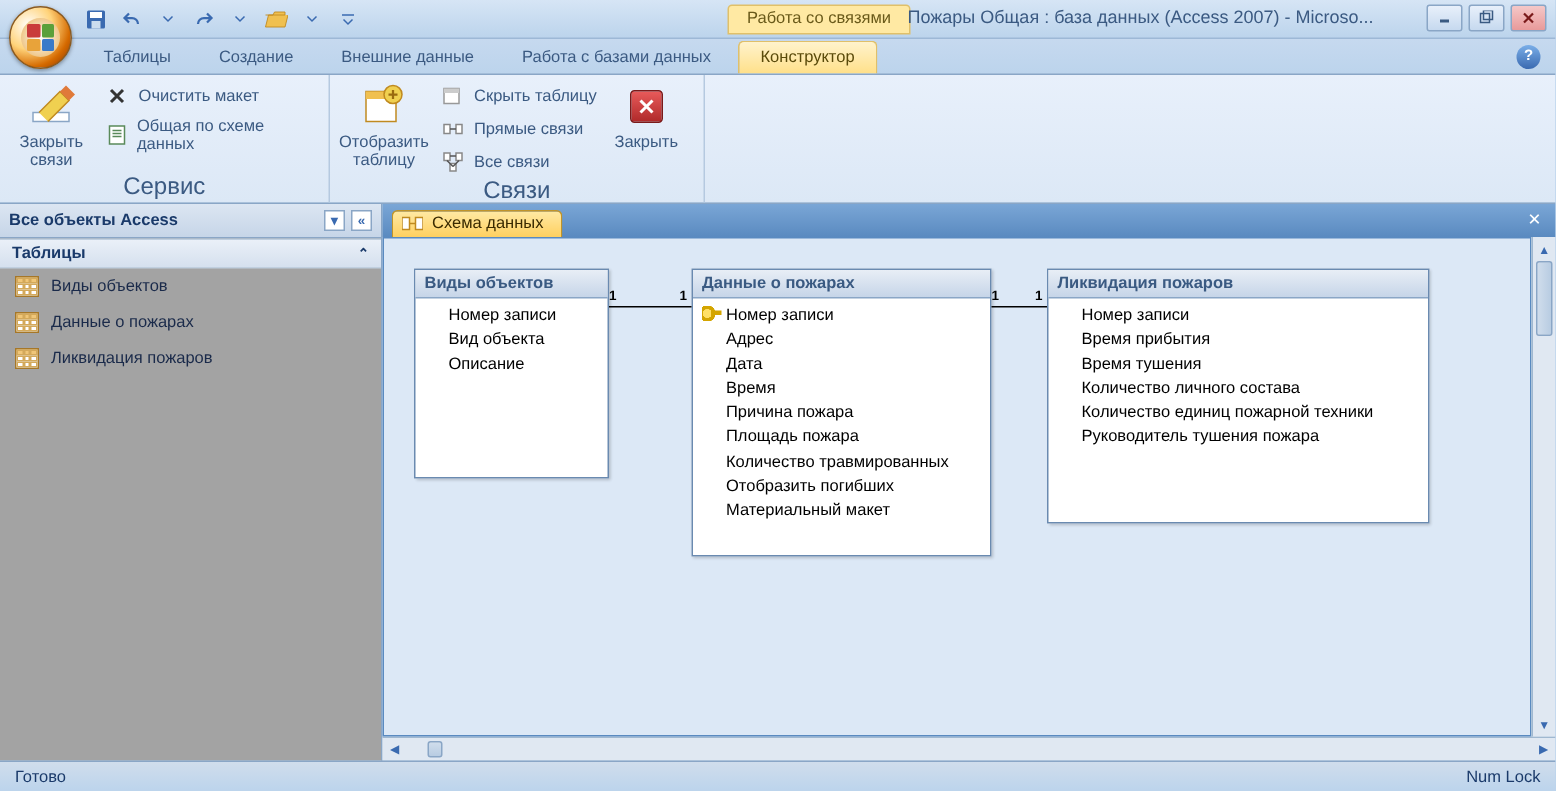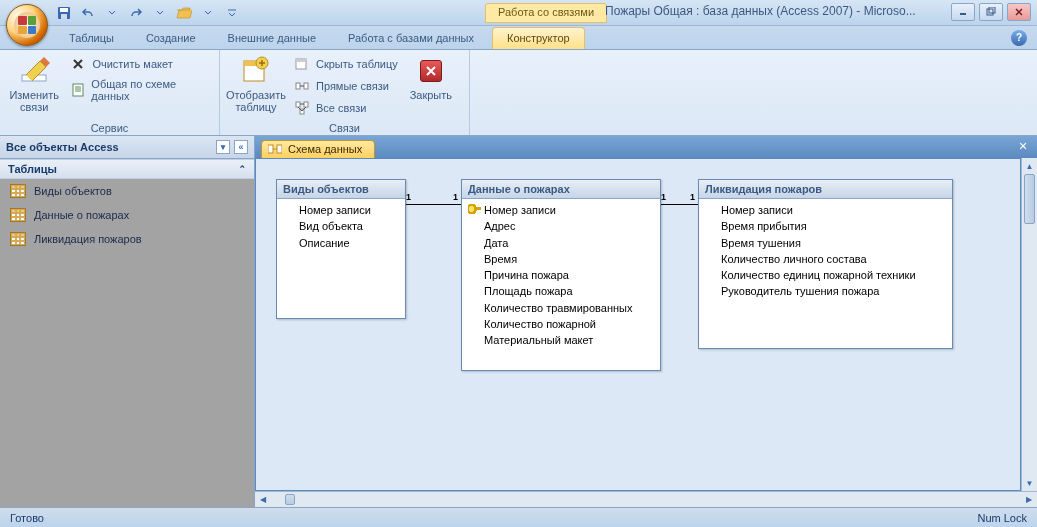--- a/index.html
+++ b/index.html
@@ -24,21 +24,21 @@
   
   .tabs-row { height:24px; background:linear-gradient(#c6d9ef,#bcd4ec); display:flex; align-items:flex-end; padding-left:55px; position:relative; border-bottom:1px solid #8aa6c6;}
   .tab { padding:4px 14px 5px; color:#3b5a82; cursor:default; margin-right:4px;}
   .tab.active { background:linear-gradient(#fff3cc,#ffe08a); border:1px solid #e0c06a; border-bottom:none; border-radius:4px 4px 0 0; color:#5a4a0a;}
   .help-ic { position:absolute; right:10px; top:4px; width:16px; height:16px; border-radius:50%; background:linear-gradient(#7aaee8,#3a6ab0); color:#fff; text-align:center; line-height:15px; font-weight:bold; font-size:10px;}
 
   
   .ribbon { height:86px; background:linear-gradient(#e8f0fb 0%,#dce8f6 100%); border-bottom:1px solid #8aa6c6; display:flex;}
   .rgroup { border-right:1px solid #b5c9e0; display:flex; flex-direction:column; padding:3px 6px 0; }
   .rgroup-body { flex:1; display:flex; gap:4px; align-items:flex-start;}
-  .rgroup-label { text-align:center; color:#3b5a82; font-size:11px; padding:2px 0 1px;}
+  .rgroup-label { text-align:center; color:#3b5a82; font-size:16px; padding:2px 0 1px;}
   .big-btn { display:flex; flex-direction:column; align-items:center; width:60px; text-align:center; color:#3b5a82; gap:2px; padding-top:2px; line-height:1.1;}
   .big-btn .ico { width:32px; height:32px; display:flex; align-items:center; justify-content:center;}
   .small-list { display:flex; flex-direction:column; gap:4px; padding-top:2px;}
   .small-btn { display:flex; align-items:center; gap:6px; color:#3b5a82; padding:1px 4px;}
   .small-btn .ico{width:16px;height:16px;display:flex;align-items:center;justify-content:center;}
   .close-ic { width:22px; height:22px; background:linear-gradient(#e85a5a,#b02a2a); border:1px solid #7a1a1a; border-radius:3px; display:flex; align-items:center; justify-content:center; color:#fff; font-weight:bold;}
 
   
   .main { flex:1; display:flex; min-height:0;}
   .navpane { width:255px; background:#a3a3a3; border-right:1px solid #8aa6c6; display:flex; flex-direction:column;}
@@ -170,21 +170,21 @@
   <div class="rgroup" style="width:220px">
     <div class="rgroup-body">
       <div class="big-btn">
         <span class="ico">
             <svg width="32" height="32">
               <rect x="4" y="20" width="24" height="6" fill="#fff" stroke="#8aa6c6"></rect>
               <path d="M8 20L22 6l6 6-14 14" fill="#f0d050" stroke="#c08a20"></path>
               <path d="M22 6l4-4 6 6-4 4" fill="#e07a3a"></path>
             </svg>
           </span>
-        <span>Изменить связи</span>
+        <span>Закрыть связи</span>
       </div>
       <div class="small-list">
         <div class="small-btn">
           <span class="ico">
               <svg width="14" height="14">
                 <path d="M3 3l8 8M11 3l-8 8" stroke="#333" stroke-width="2"></path>
               </svg>
             </span>
           <span>Очистить макет</span>
         </div>
@@ -350,21 +350,21 @@
         <div class="tblbox" style="left:205px;top:20px;width:200px;height:192px">
           <div class="tblbox-h">Данные о пожарах</div>
           <div class="tblbox-body">
             <div class="fld key">Номер записи</div>
             <div class="fld">Адрес</div>
             <div class="fld">Дата</div>
             <div class="fld">Время</div>
             <div class="fld">Причина пожара</div>
             <div class="fld">Площадь пожара</div>
             <div class="fld">Количество травмированных</div>
-            <div class="fld">Количество пожарной</div>
+            <div class="fld">Отобразить погибших</div>
             <div class="fld">Материальный макет</div>
           </div>
         </div>
 
         <div class="tblbox" style="left:442px;top:20px;width:255px;height:170px">
           <div class="tblbox-h">Ликвидация пожаров</div>
           <div class="tblbox-body">
             <div class="fld">Номер записи</div>
             <div class="fld">Время прибытия</div>
             <div class="fld">Время тушения</div>

